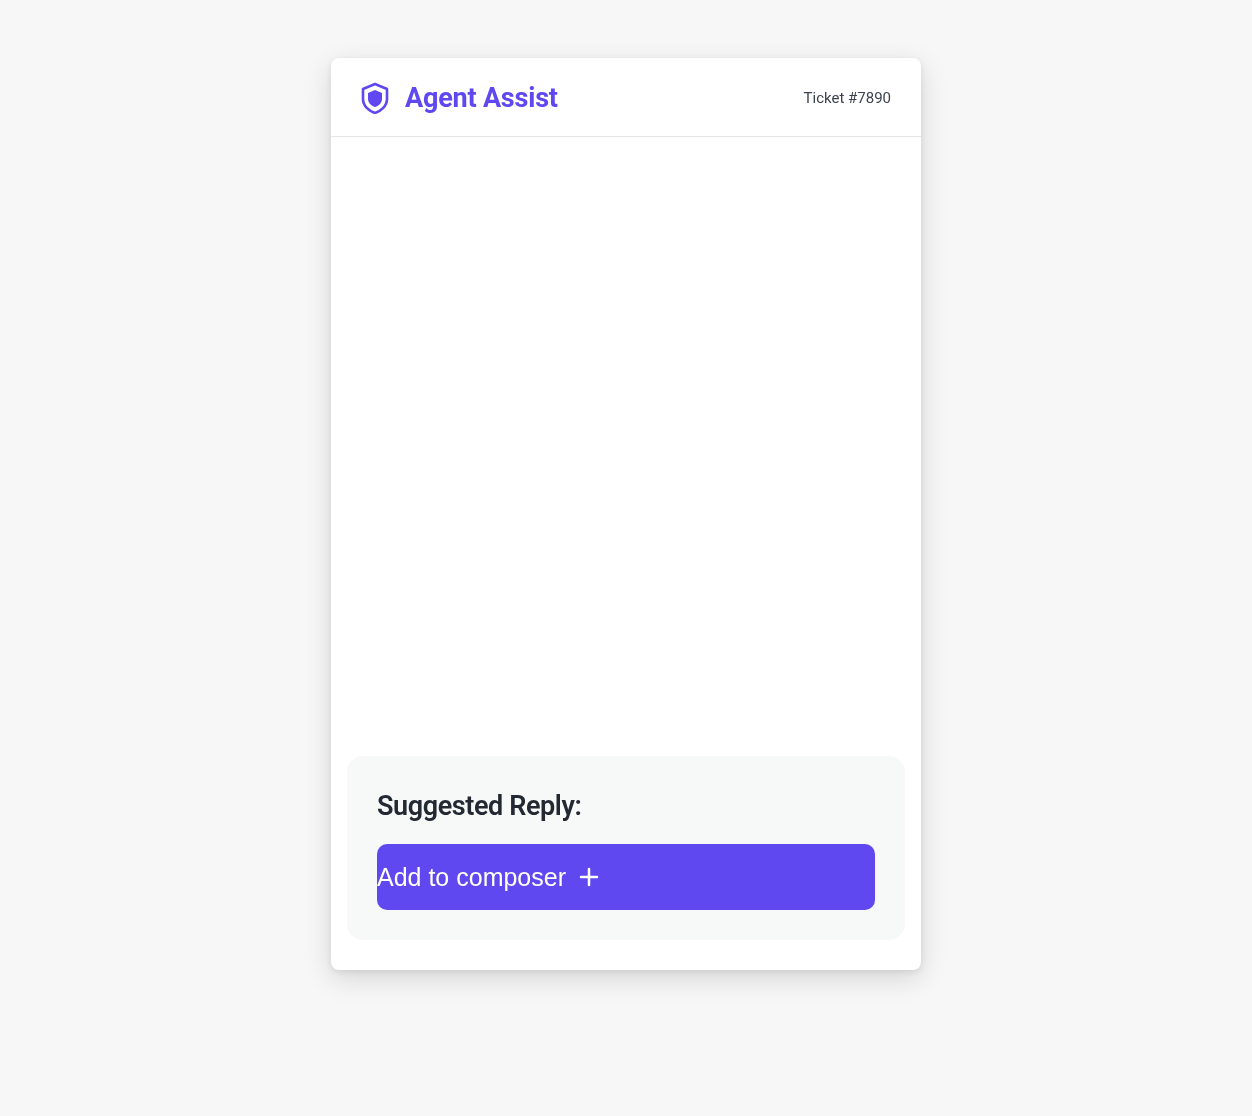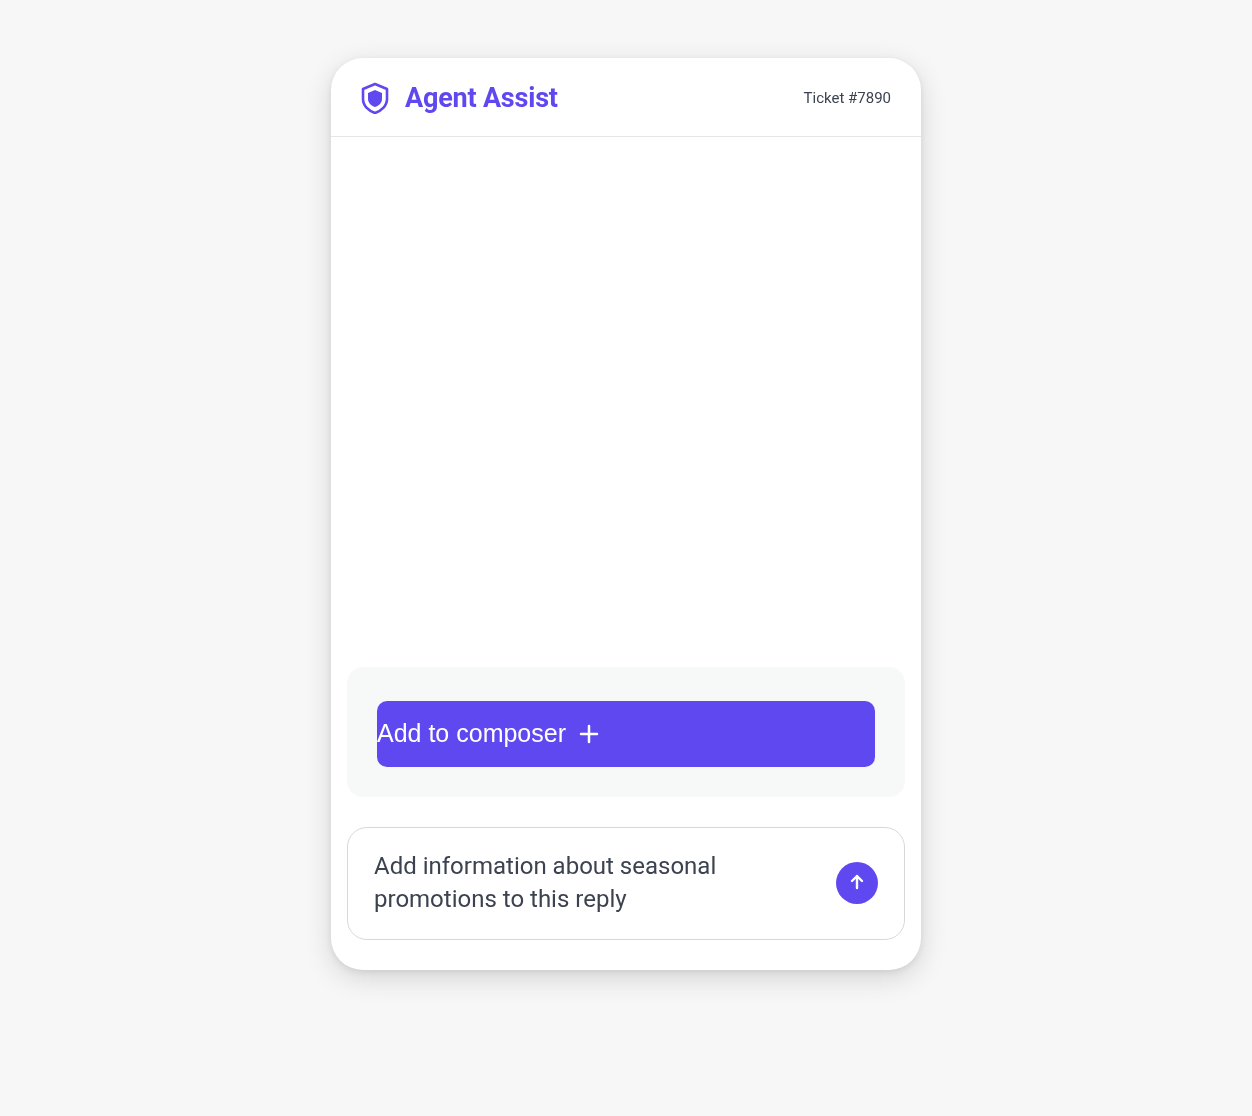--- a/index.html
+++ b/index.html
@@ -14,21 +14,21 @@
       height: 1116px;
       display: flex;
       align-items: flex-start;
       justify-content: center;
       padding-top: 58px;
     }
     .card {
       width: 590px;
       height: 912px;
       background: #ffffff;
-      border-radius: 32px;
+      border-radius: 8px;
       box-shadow: 0 8px 28px rgba(0,0,0,0.14), 0 2px 6px rgba(0,0,0,0.08);
       display: flex;
       flex-direction: column;
       overflow: hidden;
       position: relative;
     }
     .header {
       display: flex;
       align-items: center;
       justify-content: space-between;
@@ -158,35 +158,26 @@
       </span>
       <span class="brand-title">Agent Assist</span>
     </div>
     <span class="ticket-id">Ticket #7890</span>
   </div>
 
   <div class="body">
     <div class="spacer"></div>
 
     <div class="suggestion-card">
+      <div class="suggestion-title">Suggested Reply:</div>
       <button class="add-button">
         <span>Add to composer</span>
         <span class="plus">
           <svg width="22" height="22" viewBox="0 0 22 22" fill="none">
             <path d="M11 3 V19 M3 11 H19" stroke="white" stroke-width="2.5" stroke-linecap="round"></path>
           </svg>
         </span>
       </button>
     </div>
 
-    <div class="composer">
-      <div class="composer-text" contenteditable="true" style="">Add information about seasonal promotions to this reply</div>
-      <button class="send-button">
-        <span>
-          <svg width="20" height="20" viewBox="0 0 20 20" fill="none">
-            <path d="M10 16 V4 M10 4 L5 9 M10 4 L15 9" stroke="white" stroke-width="2.4" stroke-linecap="round" stroke-linejoin="round"></path>
-          </svg>
-        </span>
-      </button>
-    </div>
   </div>
 
 </div>
 
 </body></html>

